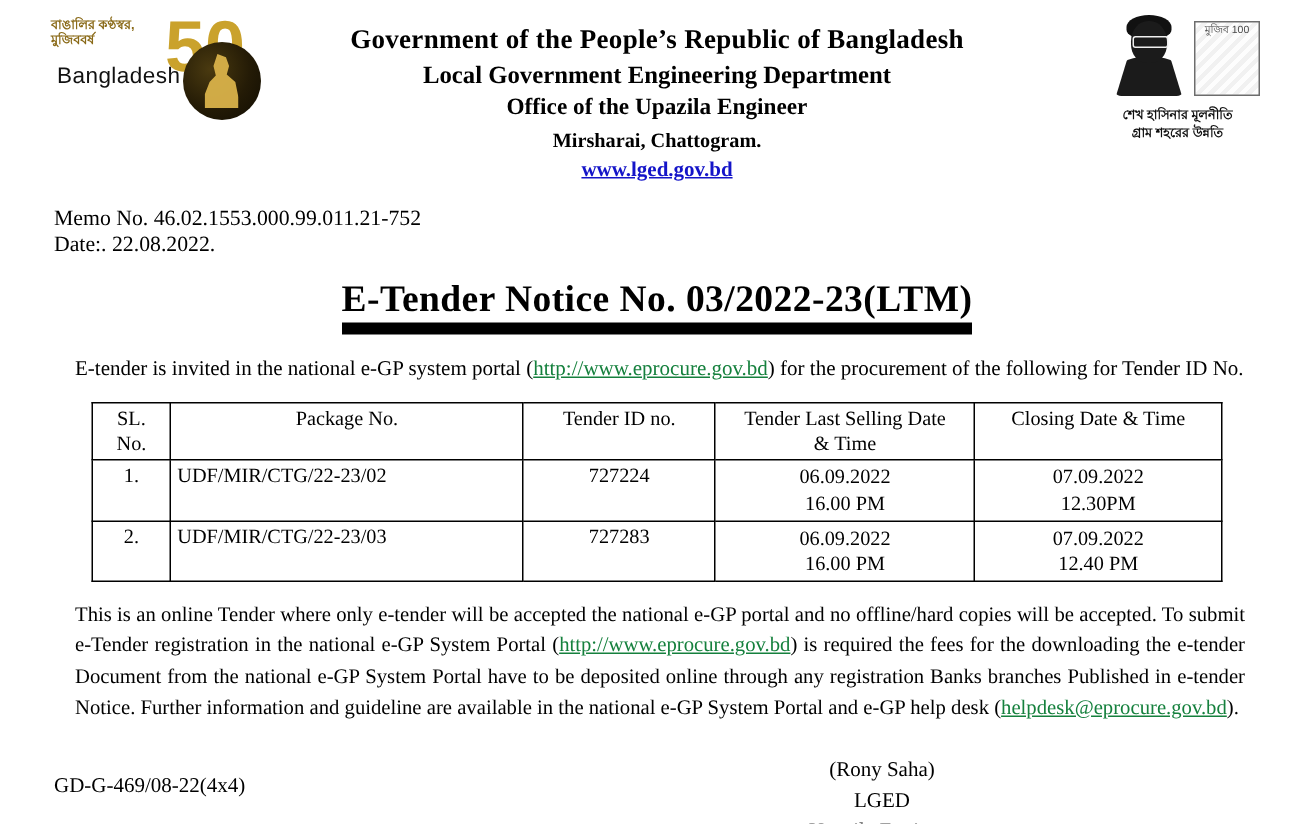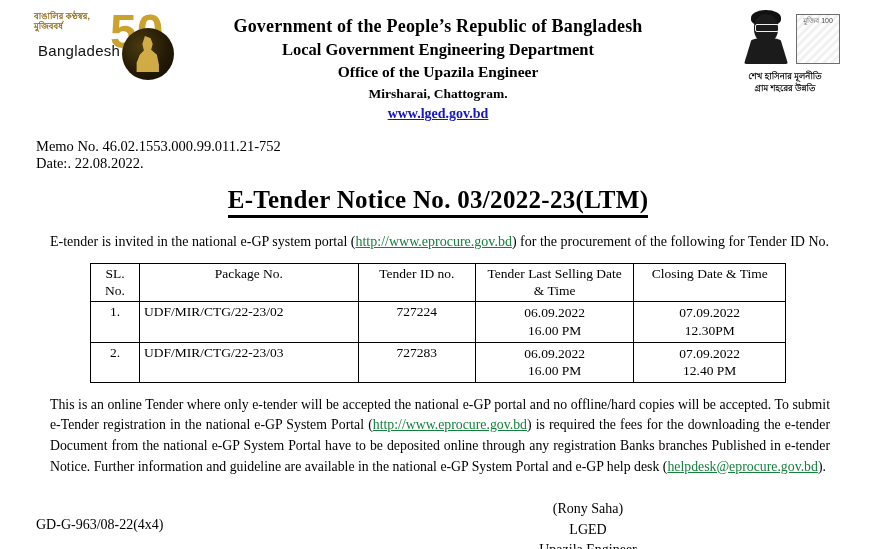--- a/index.html
+++ b/index.html
@@ -219,21 +219,21 @@
 
   
   .notice-title-wrap {
     text-align: center;
     margin-top: 14px;
   }
   .notice-title {
     display: inline-block;
     font-size: 25px;
     font-weight: bold;
-    border-bottom: 3px solid #000000;
+    border-bottom: 8px solid #000000;
     padding-bottom: 1px;
     letter-spacing: 0.3px;
   }
 
   
   .intro {
     margin-top: 14px;
     padding: 0 18px 0 22px;
     font-size: 14px;
     line-height: 1.45;
@@ -241,21 +241,21 @@
   }
   a.link {
     color: #15803d;
     text-decoration: underline;
   }
 
   
   table.tender {
     margin: 10px auto 0 auto;
     border-collapse: collapse;
-    width: 696px;
+    width: 754px;
     font-size: 13.5px;
   }
   table.tender th, table.tender td {
     border: 1px solid #000;
     padding: 2px 4px;
     vertical-align: top;
   }
   table.tender th {
     font-weight: normal;
     text-align: center;
@@ -400,15 +400,15 @@
   </div>
 
   <div class="signature">
     <div>(Rony Saha)</div>
     <div>LGED</div>
     <div>Upazila Engineer</div>
     <div>Mirsharai, Chattogram.</div>
 
   </div>
 
-  <div class="footer-code">GD-G-963/08-22(4x4)</div>
+  <div class="footer-code">GD-G-469/08-22(4x4)</div>
 
 </div>
 
 </body></html>

